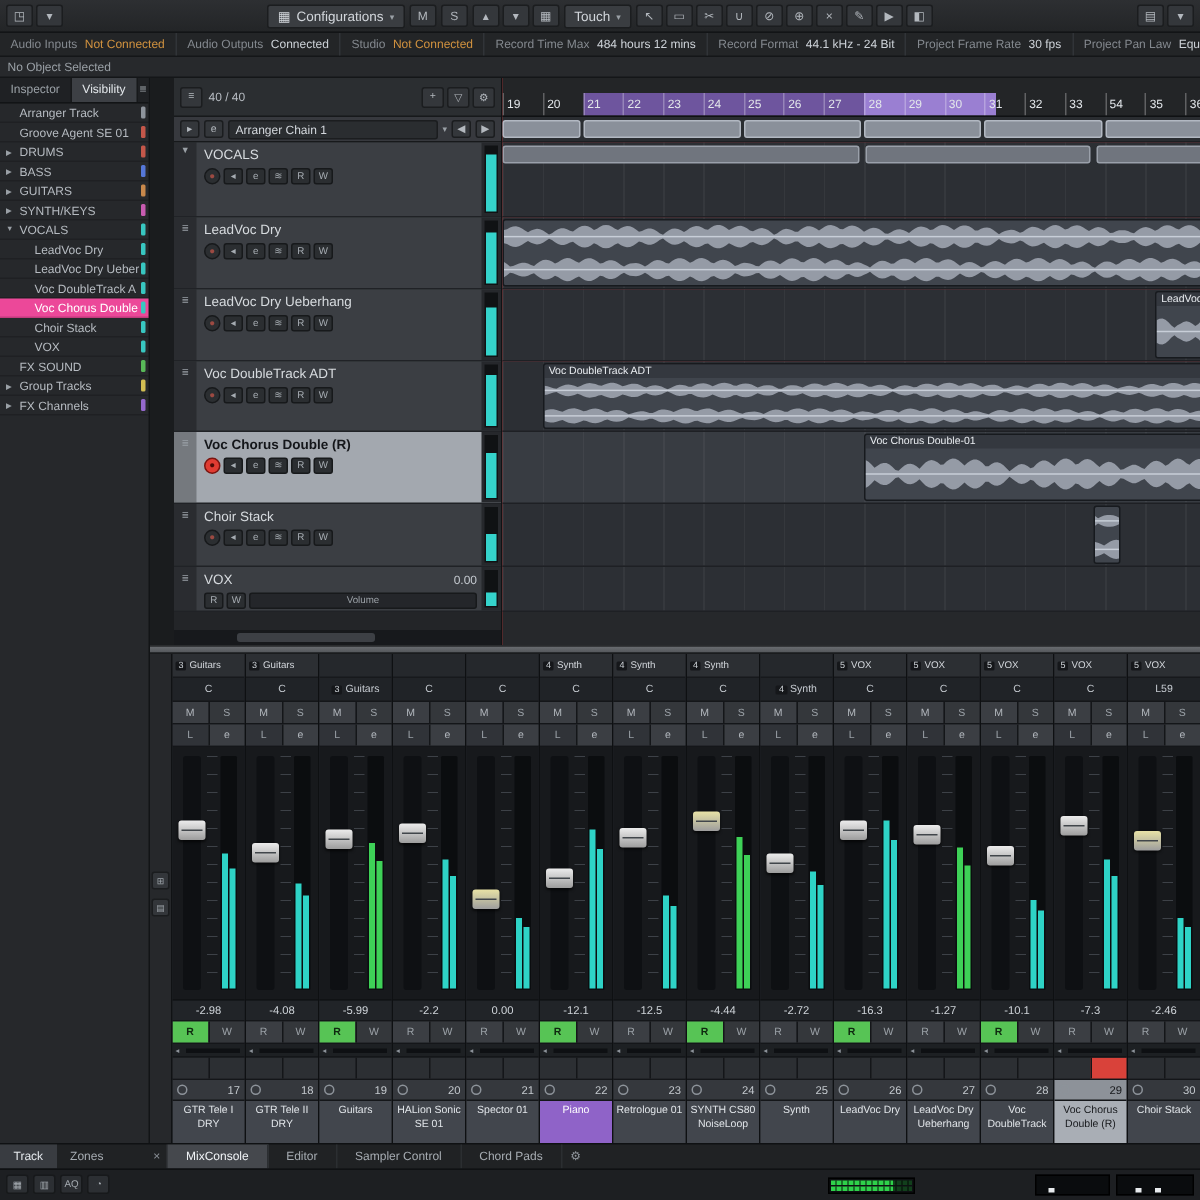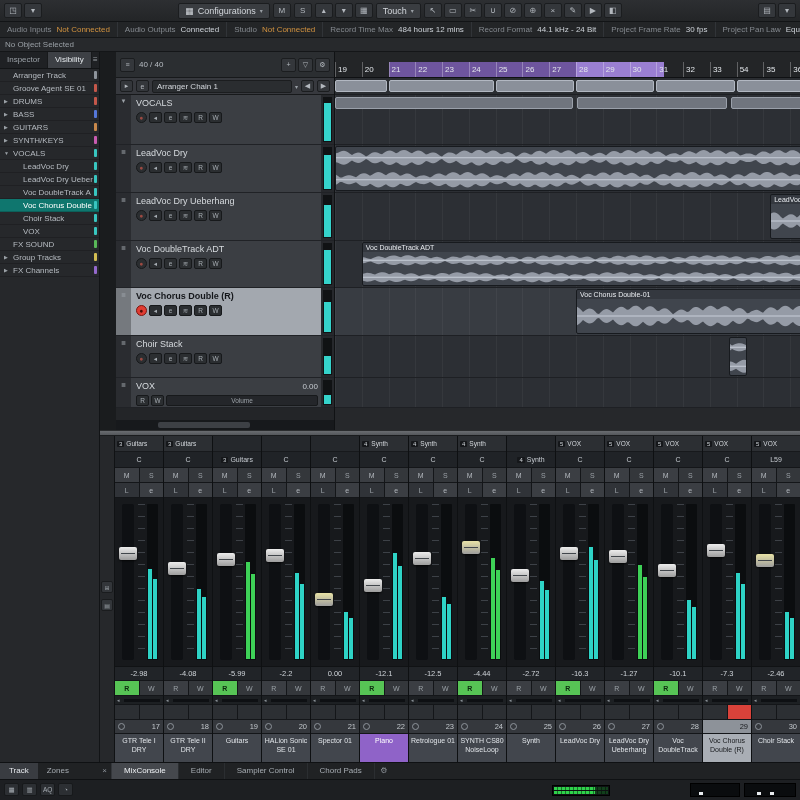--- a/index.html
+++ b/index.html
@@ -31,21 +31,21 @@
     font-size:8px;color:#9aa0a6;line-height:13px;padding-left:5px}
 
   
   #leftpanel{position:absolute;left:0;top:52px;width:100px;height:710px;background:#26282b;border-right:1px solid #121416}
   #lp-tabs{display:flex;height:17px;background:#1f2124;border-bottom:1px solid #121416}
   .lp-tab{padding:0 7px;font-size:8px;line-height:16px;color:#9aa0a6;border-right:1px solid #17191b}
   .lp-tab.on{background:#3d4045;color:#e4e8ec}
   #lp-menu{margin-left:auto;width:14px;text-align:center;font-size:8px;color:#9aa0a6;line-height:16px}
   .vi{height:13px;display:flex;align-items:center;position:relative;font-size:8px;color:#b6bbc1;
     border-bottom:1px solid rgba(0,0,0,.18);padding-right:8px;white-space:nowrap;overflow:hidden}
-  .vi.sel{background:#0f766e;color:#fff}
+  .vi.sel{background:#ec4899;color:#fff}
   .vi-arrow{width:9px;font-size:5px;color:#9aa0a6;flex:0 0 9px}
   .vi-chip{position:absolute;right:2px;top:2px;bottom:2px;width:3px;border-radius:1px}
 
   
   #upper{position:absolute;left:116px;top:52px;right:0;height:378px;background:#ef4444;display:flex}
   #tl-col{width:218px;display:flex;flex-direction:column;background:#2b2e31}
   #tl-topbar{height:26px;display:flex;align-items:center;gap:4px;padding:0 4px;background:#2b2e31;border-bottom:1px solid #17191b}
   .tz-icon{width:15px;height:14px;font-size:7px}
   #tz-counter{font-size:8px;color:#b8bdc3}
   #arranger-row{height:17px;display:flex;align-items:center;gap:3px;padding:0 4px;background:#37393e;

